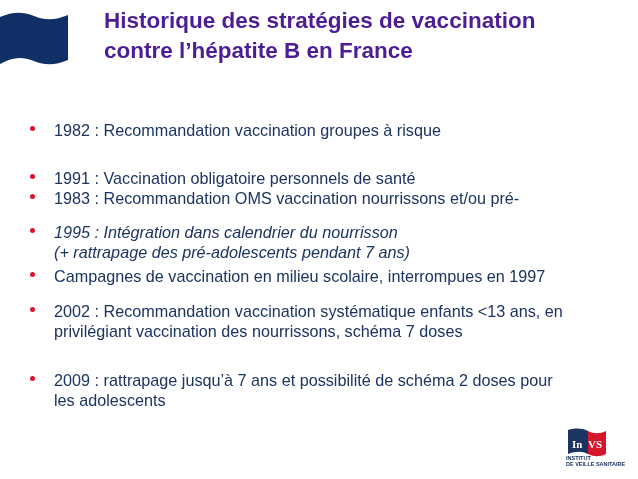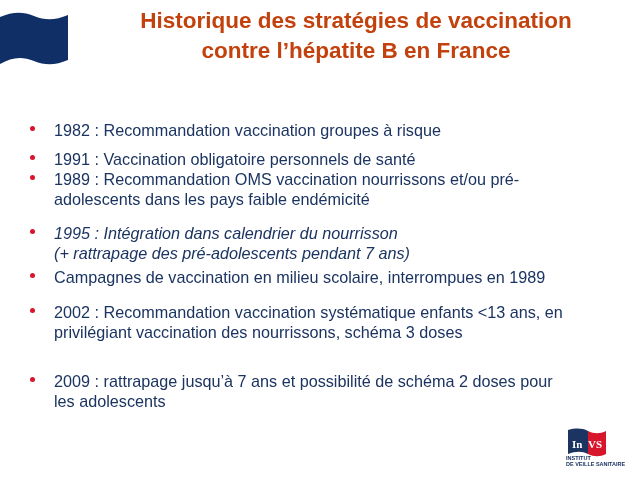--- a/index.html
+++ b/index.html
@@ -2,22 +2,22 @@
 <html><head>
 <meta charset="utf-8">
 <style>
   html, body { margin:0; padding:0; }
   body {
     width:638px; height:479px; background:#ffffff; position:relative; overflow:hidden;
     font-family:"Liberation Sans", "DejaVu Sans", sans-serif;
   }
   .flag { position:absolute; left:0; top:12px; width:68px; height:60px; }
   .title {
-    position:absolute; left:96px; top:6px; width:520px; text-align:center;
-    color:#c2410c; font-weight:bold; font-size:22.5px; line-height:30px;
+    position:absolute; left:104px; top:6px; width:520px; 
+    color:#4c1d95; font-weight:bold; font-size:22.5px; line-height:30px;
   }
   .bullets { position:absolute; left:30px; top:120px; width:600px; margin:0; padding:0; list-style:none; }
   .bullet-item { position:relative; padding-left:24px; color:#1b3461; font-size:16.2px; line-height:20px; }
   .bullet-dot {
     position:absolute; left:0px; top:6px; width:5px; height:5px; border-radius:50%; background:#d7162c;
   }
   .logo { position:absolute; left:566px; top:428px; width:64px; height:44px; }
   .logo-text { position:absolute; left:566px; top:455px; font-size:5.5px; line-height:6px; font-weight:bold; color:#1b3461; font-family:"Liberation Sans", sans-serif; }
 </style>
 </head>
@@ -26,46 +26,45 @@
 <svg class="flag" viewBox="0 0 68 60">
   <path d="M0 5 C12 0 22 -1 34 4 C46 9 56 8 68 3 L68 48 C56 53 46 54 34 49 C22 44 12 45 0 52 Z" fill="#0f2f66"></path>
 </svg>
 
 <div class="title">
   <div>Historique des stratégies de vaccination</div>
   <div>contre l’hépatite B en France</div>
 </div>
 
 <ul class="bullets">
-  <li class="bullet-item" style="margin-bottom:9px;">
+  <li class="bullet-item" style="margin-bottom:28px;">
     <span class="bullet-dot"></span>
     <div>1982 : Recommandation vaccination groupes à risque</div>
   </li>
   <li class="bullet-item" style="">
     <span class="bullet-dot"></span>
     <div>1991 : Vaccination obligatoire personnels de santé</div>
   </li>
   <li class="bullet-item" style="margin-bottom:14px;">
     <span class="bullet-dot"></span>
-    <div>1989 : Recommandation OMS vaccination nourrissons et/ou pré-</div>
-    <div>adolescents dans les pays faible endémicité</div>
+    <div>1983 : Recommandation OMS vaccination nourrissons et/ou pré-</div>
   </li>
   <li class="bullet-item" style="margin-bottom:4px;font-style:italic;">
     <span class="bullet-dot"></span>
     <div>1995 : Intégration dans calendrier du nourrisson</div>
     <div>(+ rattrapage des pré-adolescents pendant 7 ans)</div>
   </li>
   <li class="bullet-item" style="margin-bottom:15px;">
     <span class="bullet-dot"></span>
-    <div>Campagnes de vaccination en milieu scolaire, interrompues en 1989</div>
+    <div>Campagnes de vaccination en milieu scolaire, interrompues en 1997</div>
   </li>
   <li class="bullet-item" style="margin-bottom:29px;">
     <span class="bullet-dot"></span>
     <div>2002 : Recommandation vaccination systématique enfants &lt;13 ans, en</div>
-    <div>privilégiant vaccination des nourrissons, schéma 3 doses</div>
+    <div>privilégiant vaccination des nourrissons, schéma 7 doses</div>
   </li>
   <li class="bullet-item">
     <span class="bullet-dot"></span>
     <div>2009 : rattrapage jusqu’à 7 ans et possibilité de schéma 2 doses pour</div>
     <div>les adolescents</div>
   </li>
 </ul>
 
 <svg class="logo" viewBox="0 0 64 44">
   <path d="M2 2 C10 0 16 0 22 3 L22 26 C16 23 10 23 2 26 Z" fill="#1b3461"></path>

